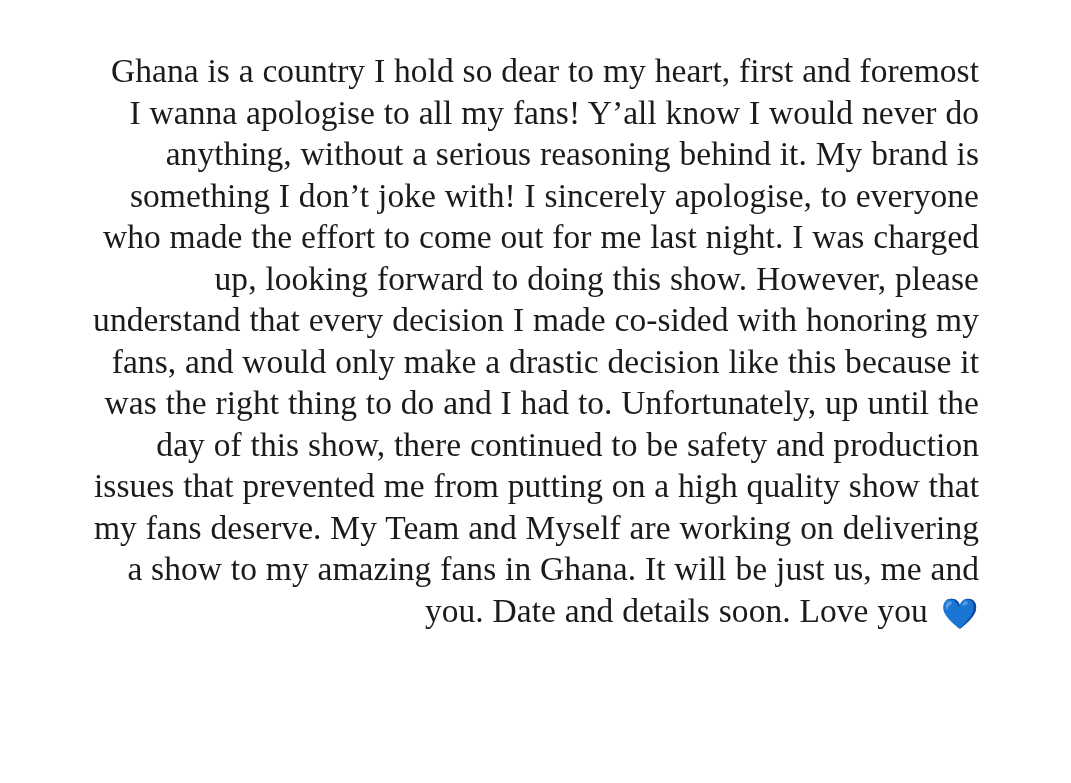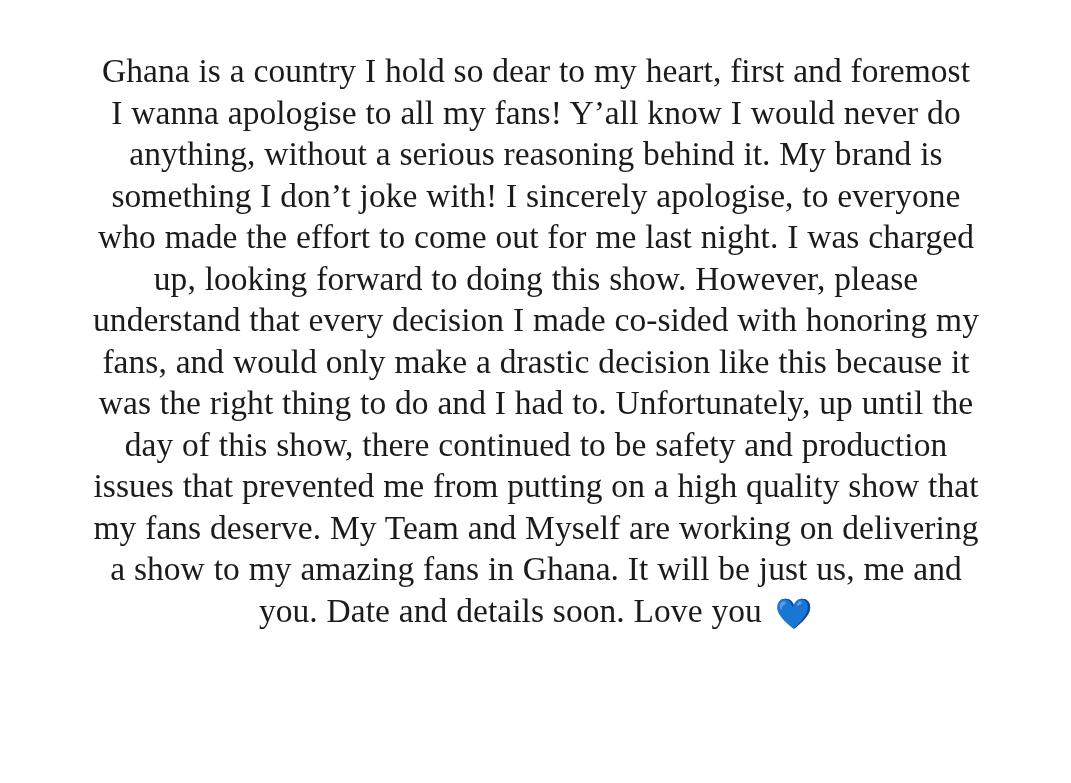--- a/index.html
+++ b/index.html
@@ -24,21 +24,21 @@
     position: absolute;
     left: 93px;
     top: 50px;
     width: 886px;
     font-size: 33.5px;
     line-height: 41.5px;
     color: #1b1b1b;
     font-family: "Liberation Serif", "DejaVu Serif", serif;
     letter-spacing: 0.05px;
     word-spacing: 0.4px;
-    text-align: center;
+    text-align: right;
     white-space: normal;
   }
   .heart {
     font-family: "DejaVu Sans", sans-serif;
     color: #3b5bf0;
     font-size: 30px;
     line-height: 30px;
     vertical-align: -2px;
     padding-left: 5px;
   }

